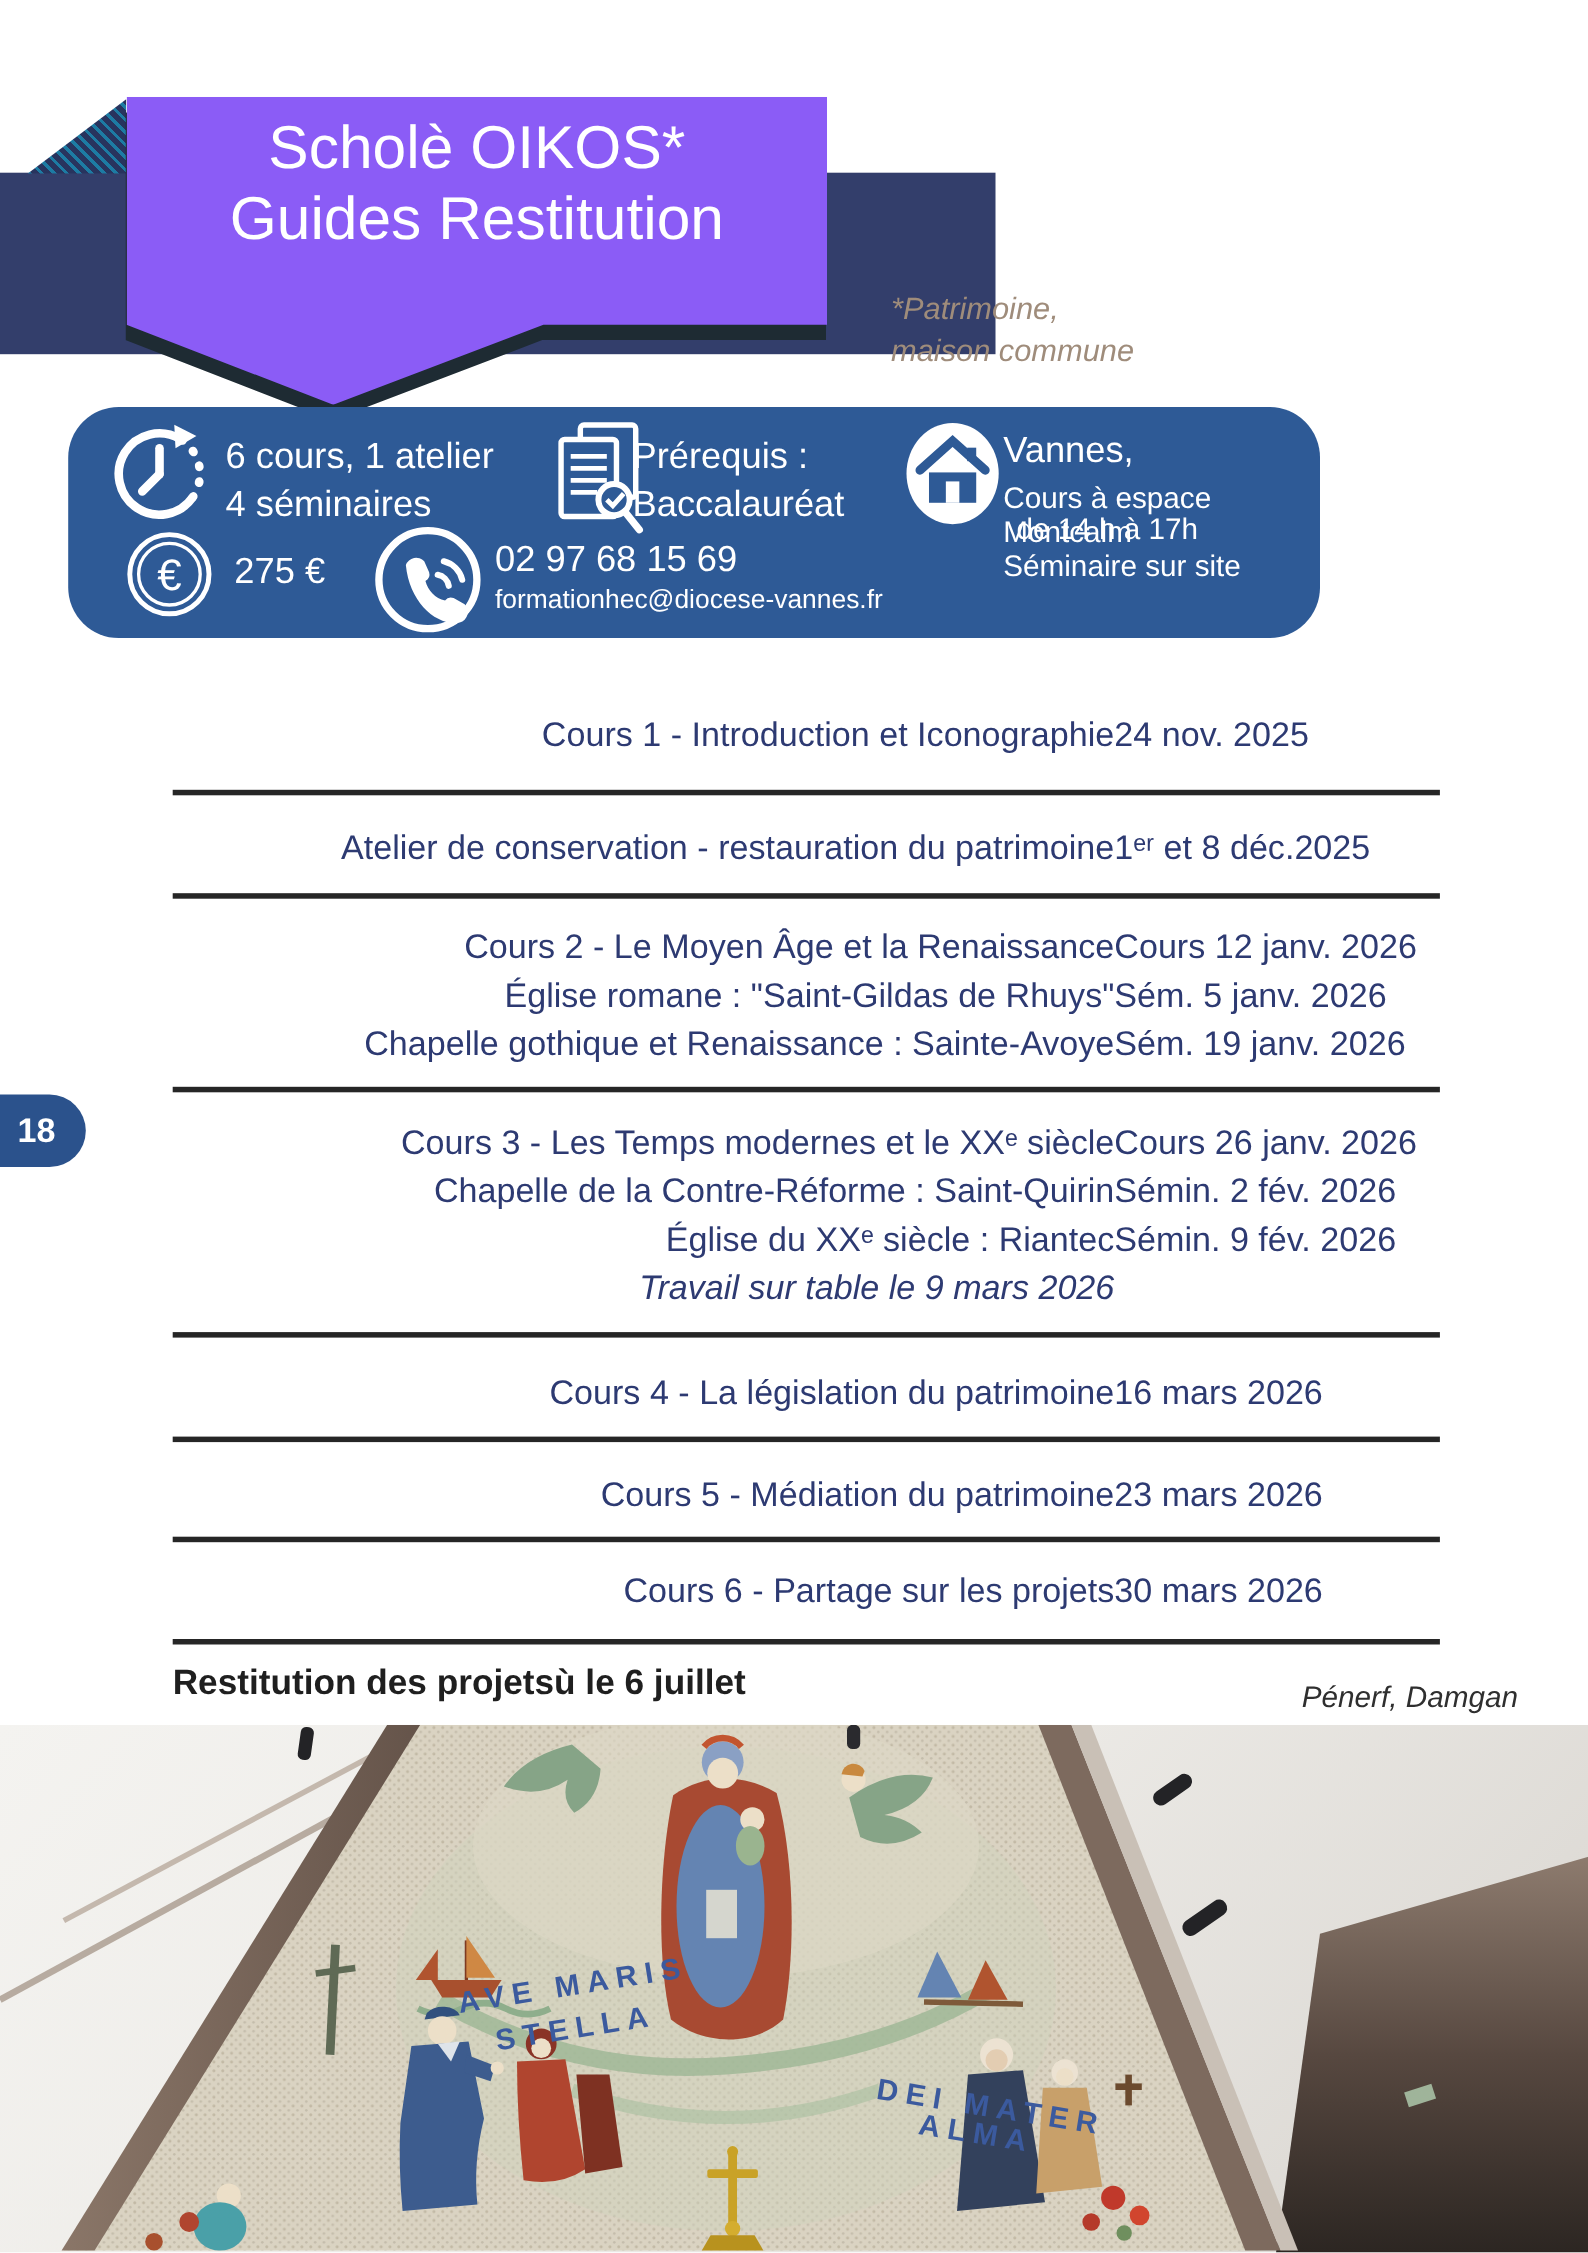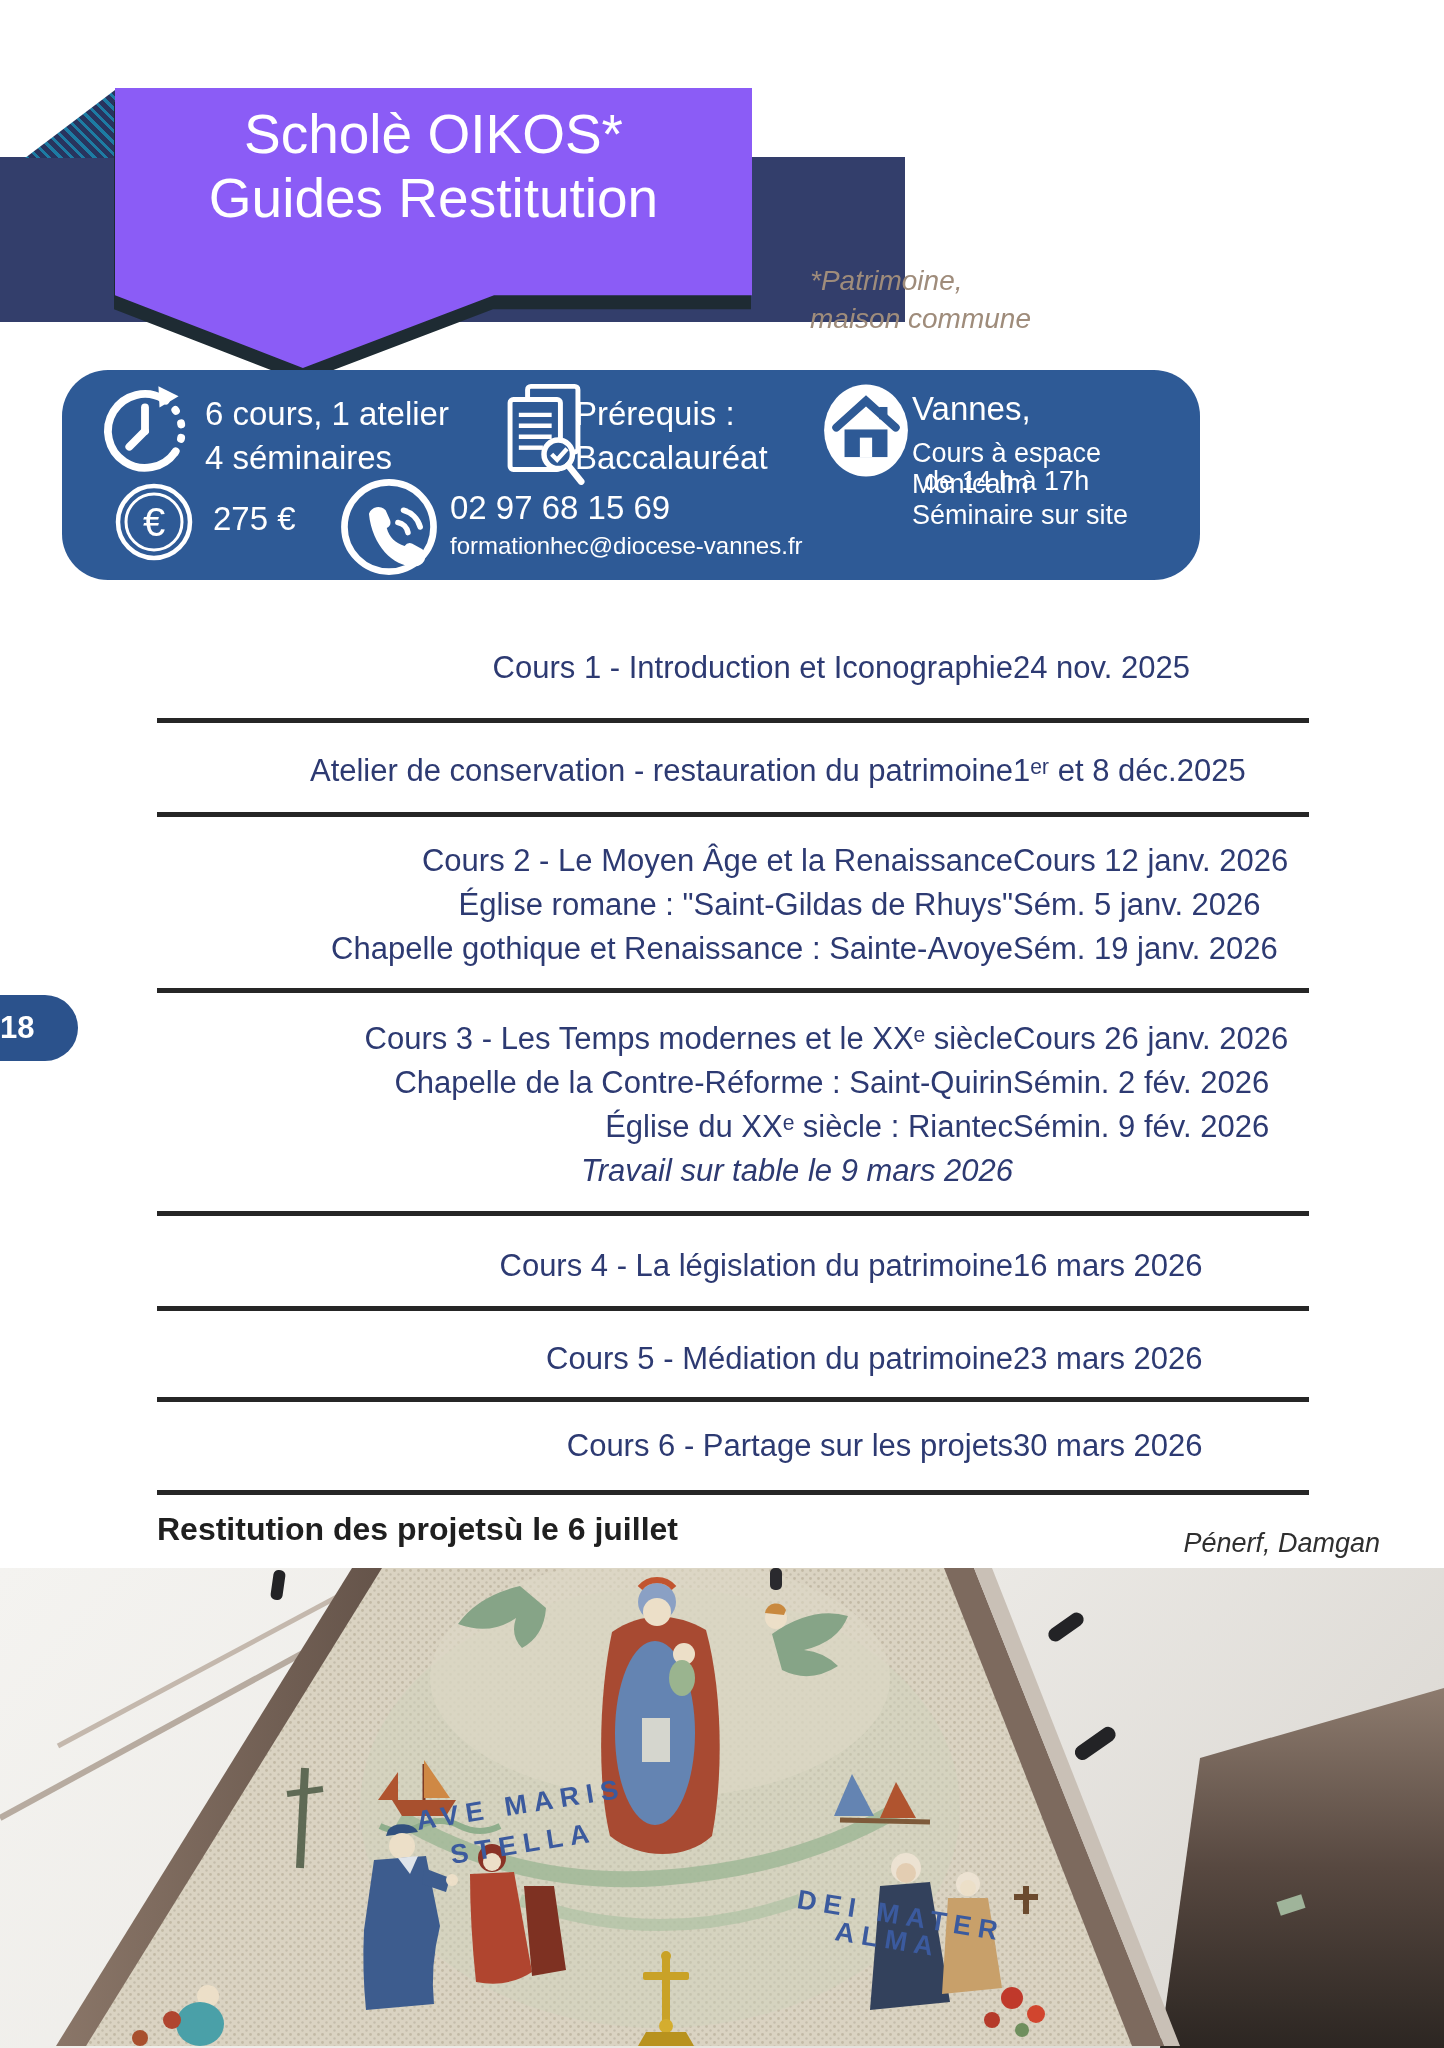--- a/index.html
+++ b/index.html
@@ -31,21 +31,21 @@
   .ib-email{left:388px;top:162px;font-size:24px;}
   .ib-loc1{left:850px;top:20px;font-size:33px;}
   .ib-loc2{left:850px;top:68px;font-size:27px;}
   .ib-loc3{left:862px;top:96px;font-size:27px;}
   .ib-loc4{left:850px;top:130px;font-size:27px;}
   .icon{position:absolute;}
 
   
   .page-badge{position:absolute;left:0;top:995px;width:78px;height:66px;background:#2b528c;
       border-radius:0 33px 33px 0;color:#ffffff;font-size:31px;font-weight:700;
-      display:flex;align-items:center;box-sizing:border-box;}
+      display:flex;align-items:center;padding-left:16px;box-sizing:border-box;}
 
   
   .schedule{position:absolute;left:157px;top:642px;width:1188px;color:#2d3a72;font-size:31px;}
   .srow{display:flex;align-items:flex-start;}
   .lhs{flex:1;line-height:44px;text-align:right;}
   .rhs{width:332px;line-height:44px;}
   .ital{font-style:italic;}
   .rule{height:5px;background:#262626;width:1152px;}
   .mt4{margin-top:4px}.mt16{margin-top:16px}.mt17{margin-top:17px}.mt18{margin-top:18px}
   .mt19{margin-top:19px}.mt22{margin-top:22px}.mt24{margin-top:24px}.mt26{margin-top:26px}

